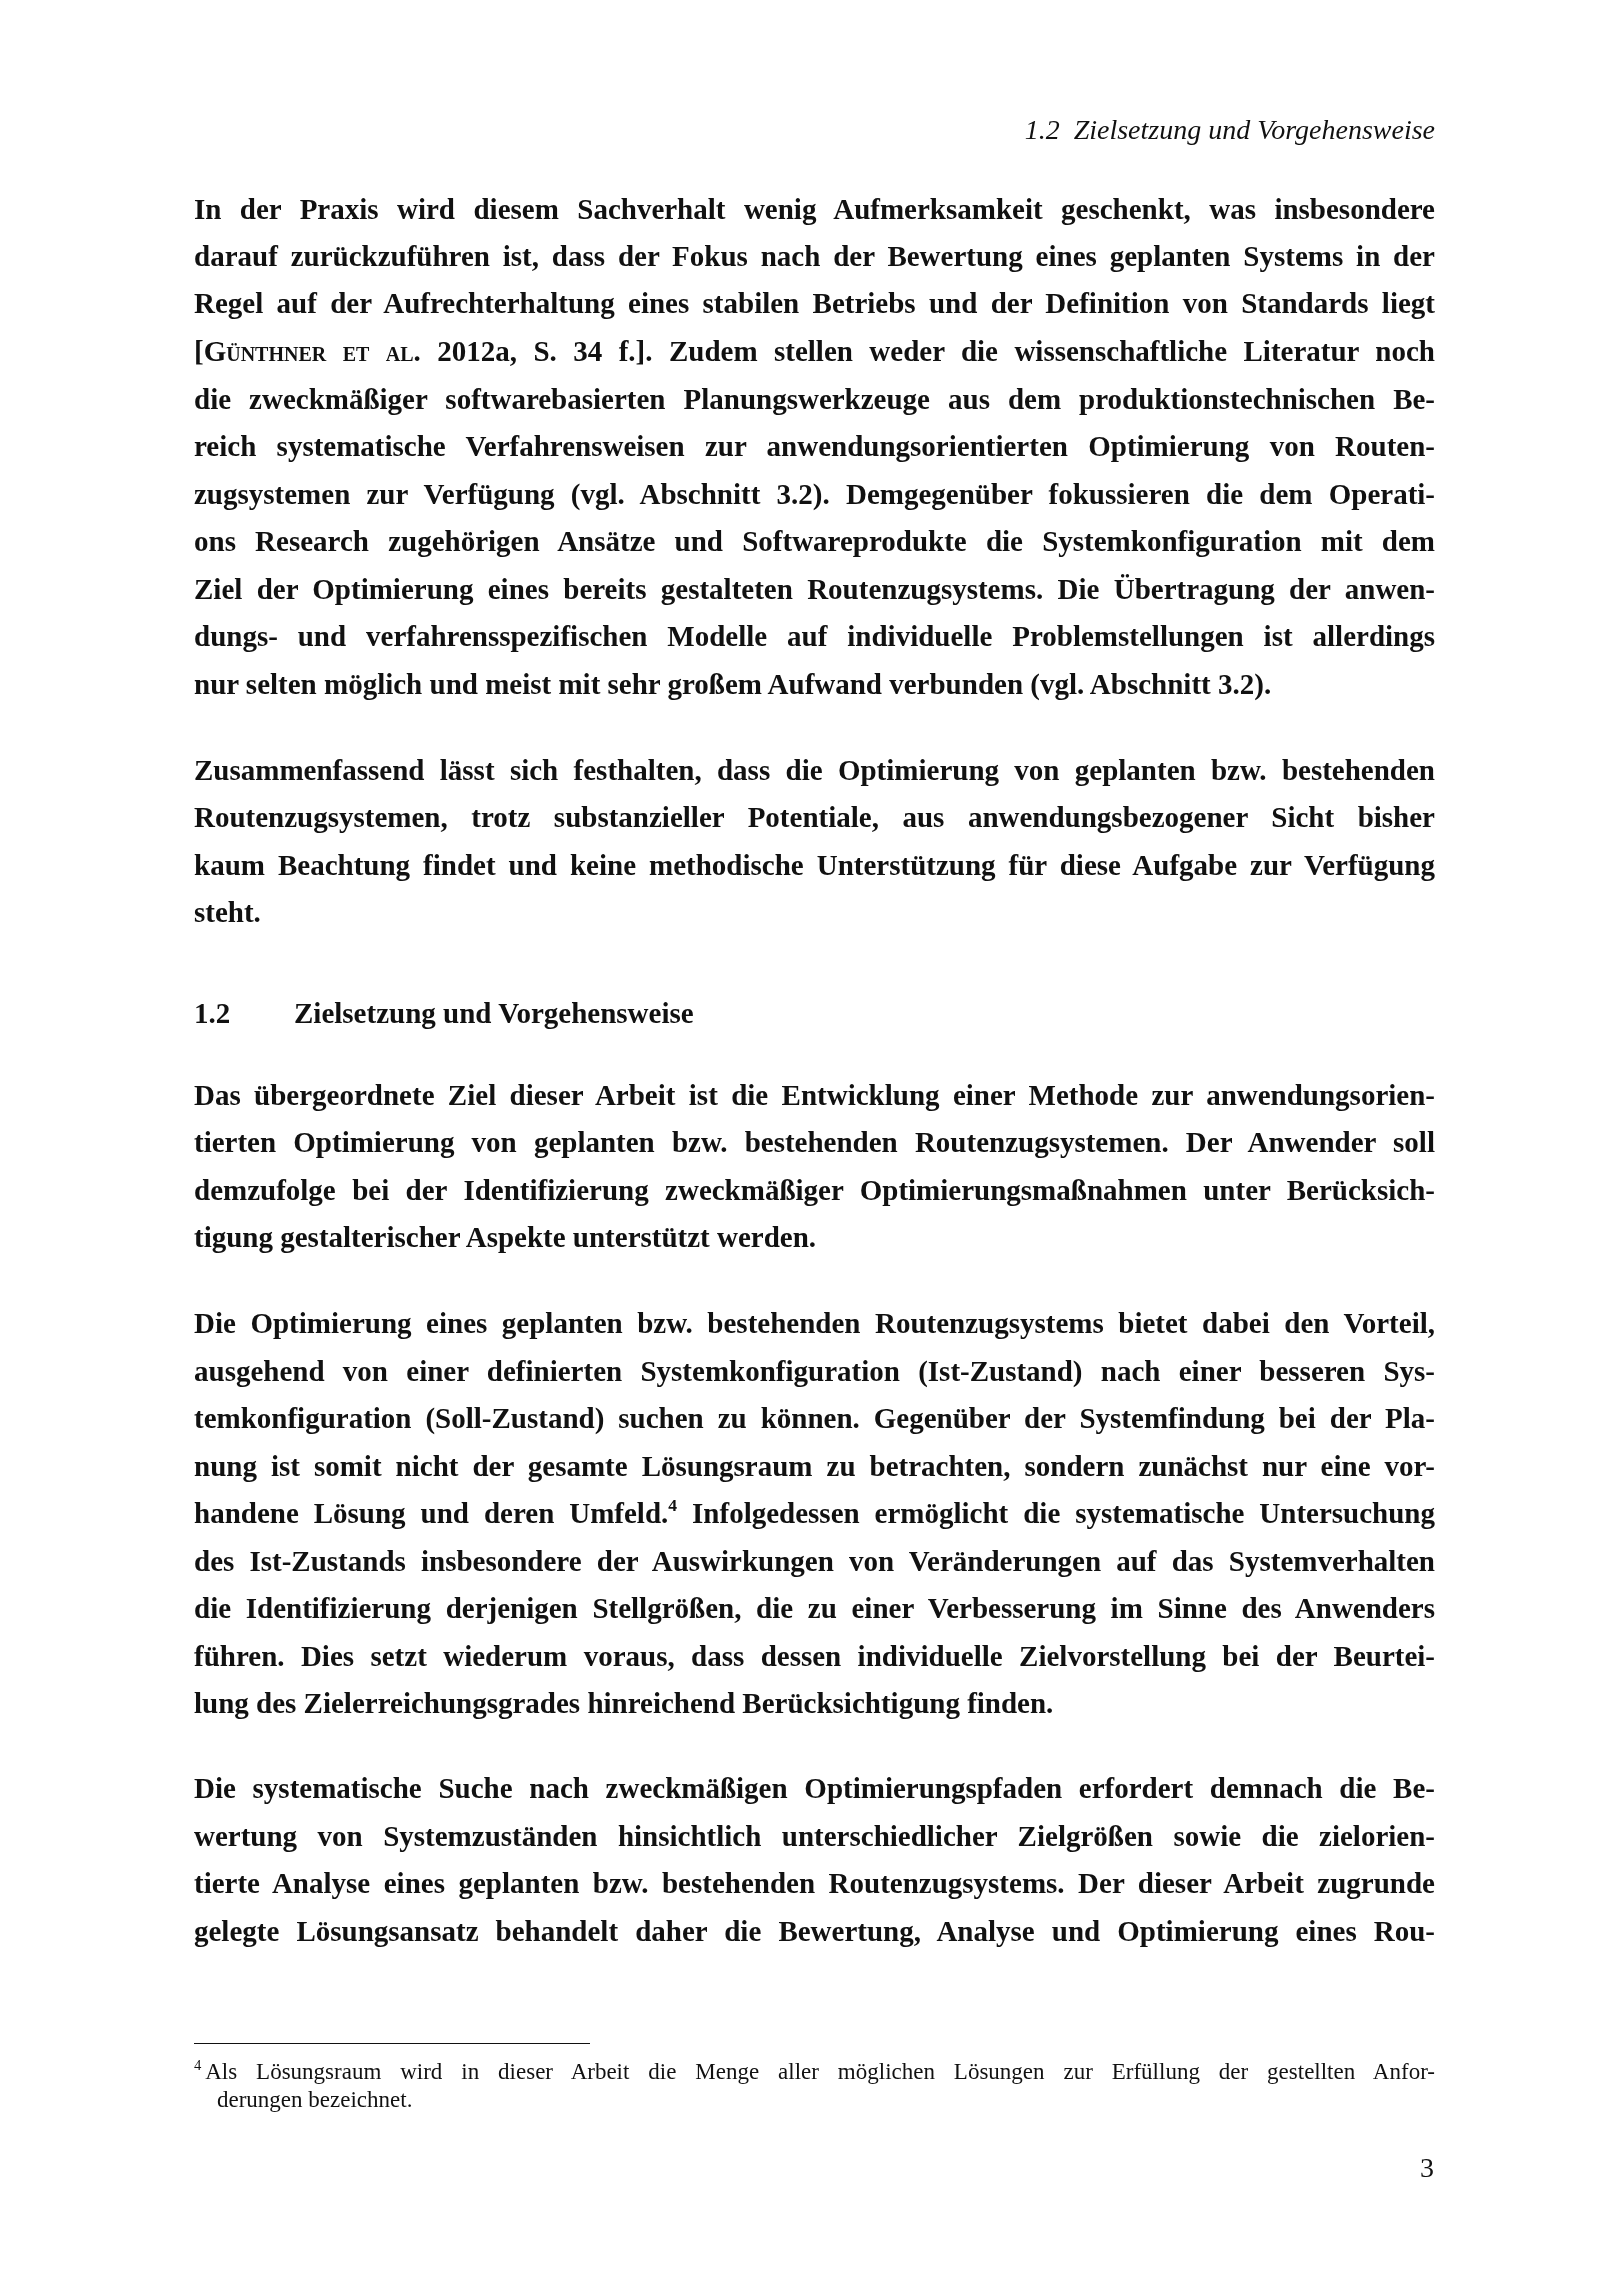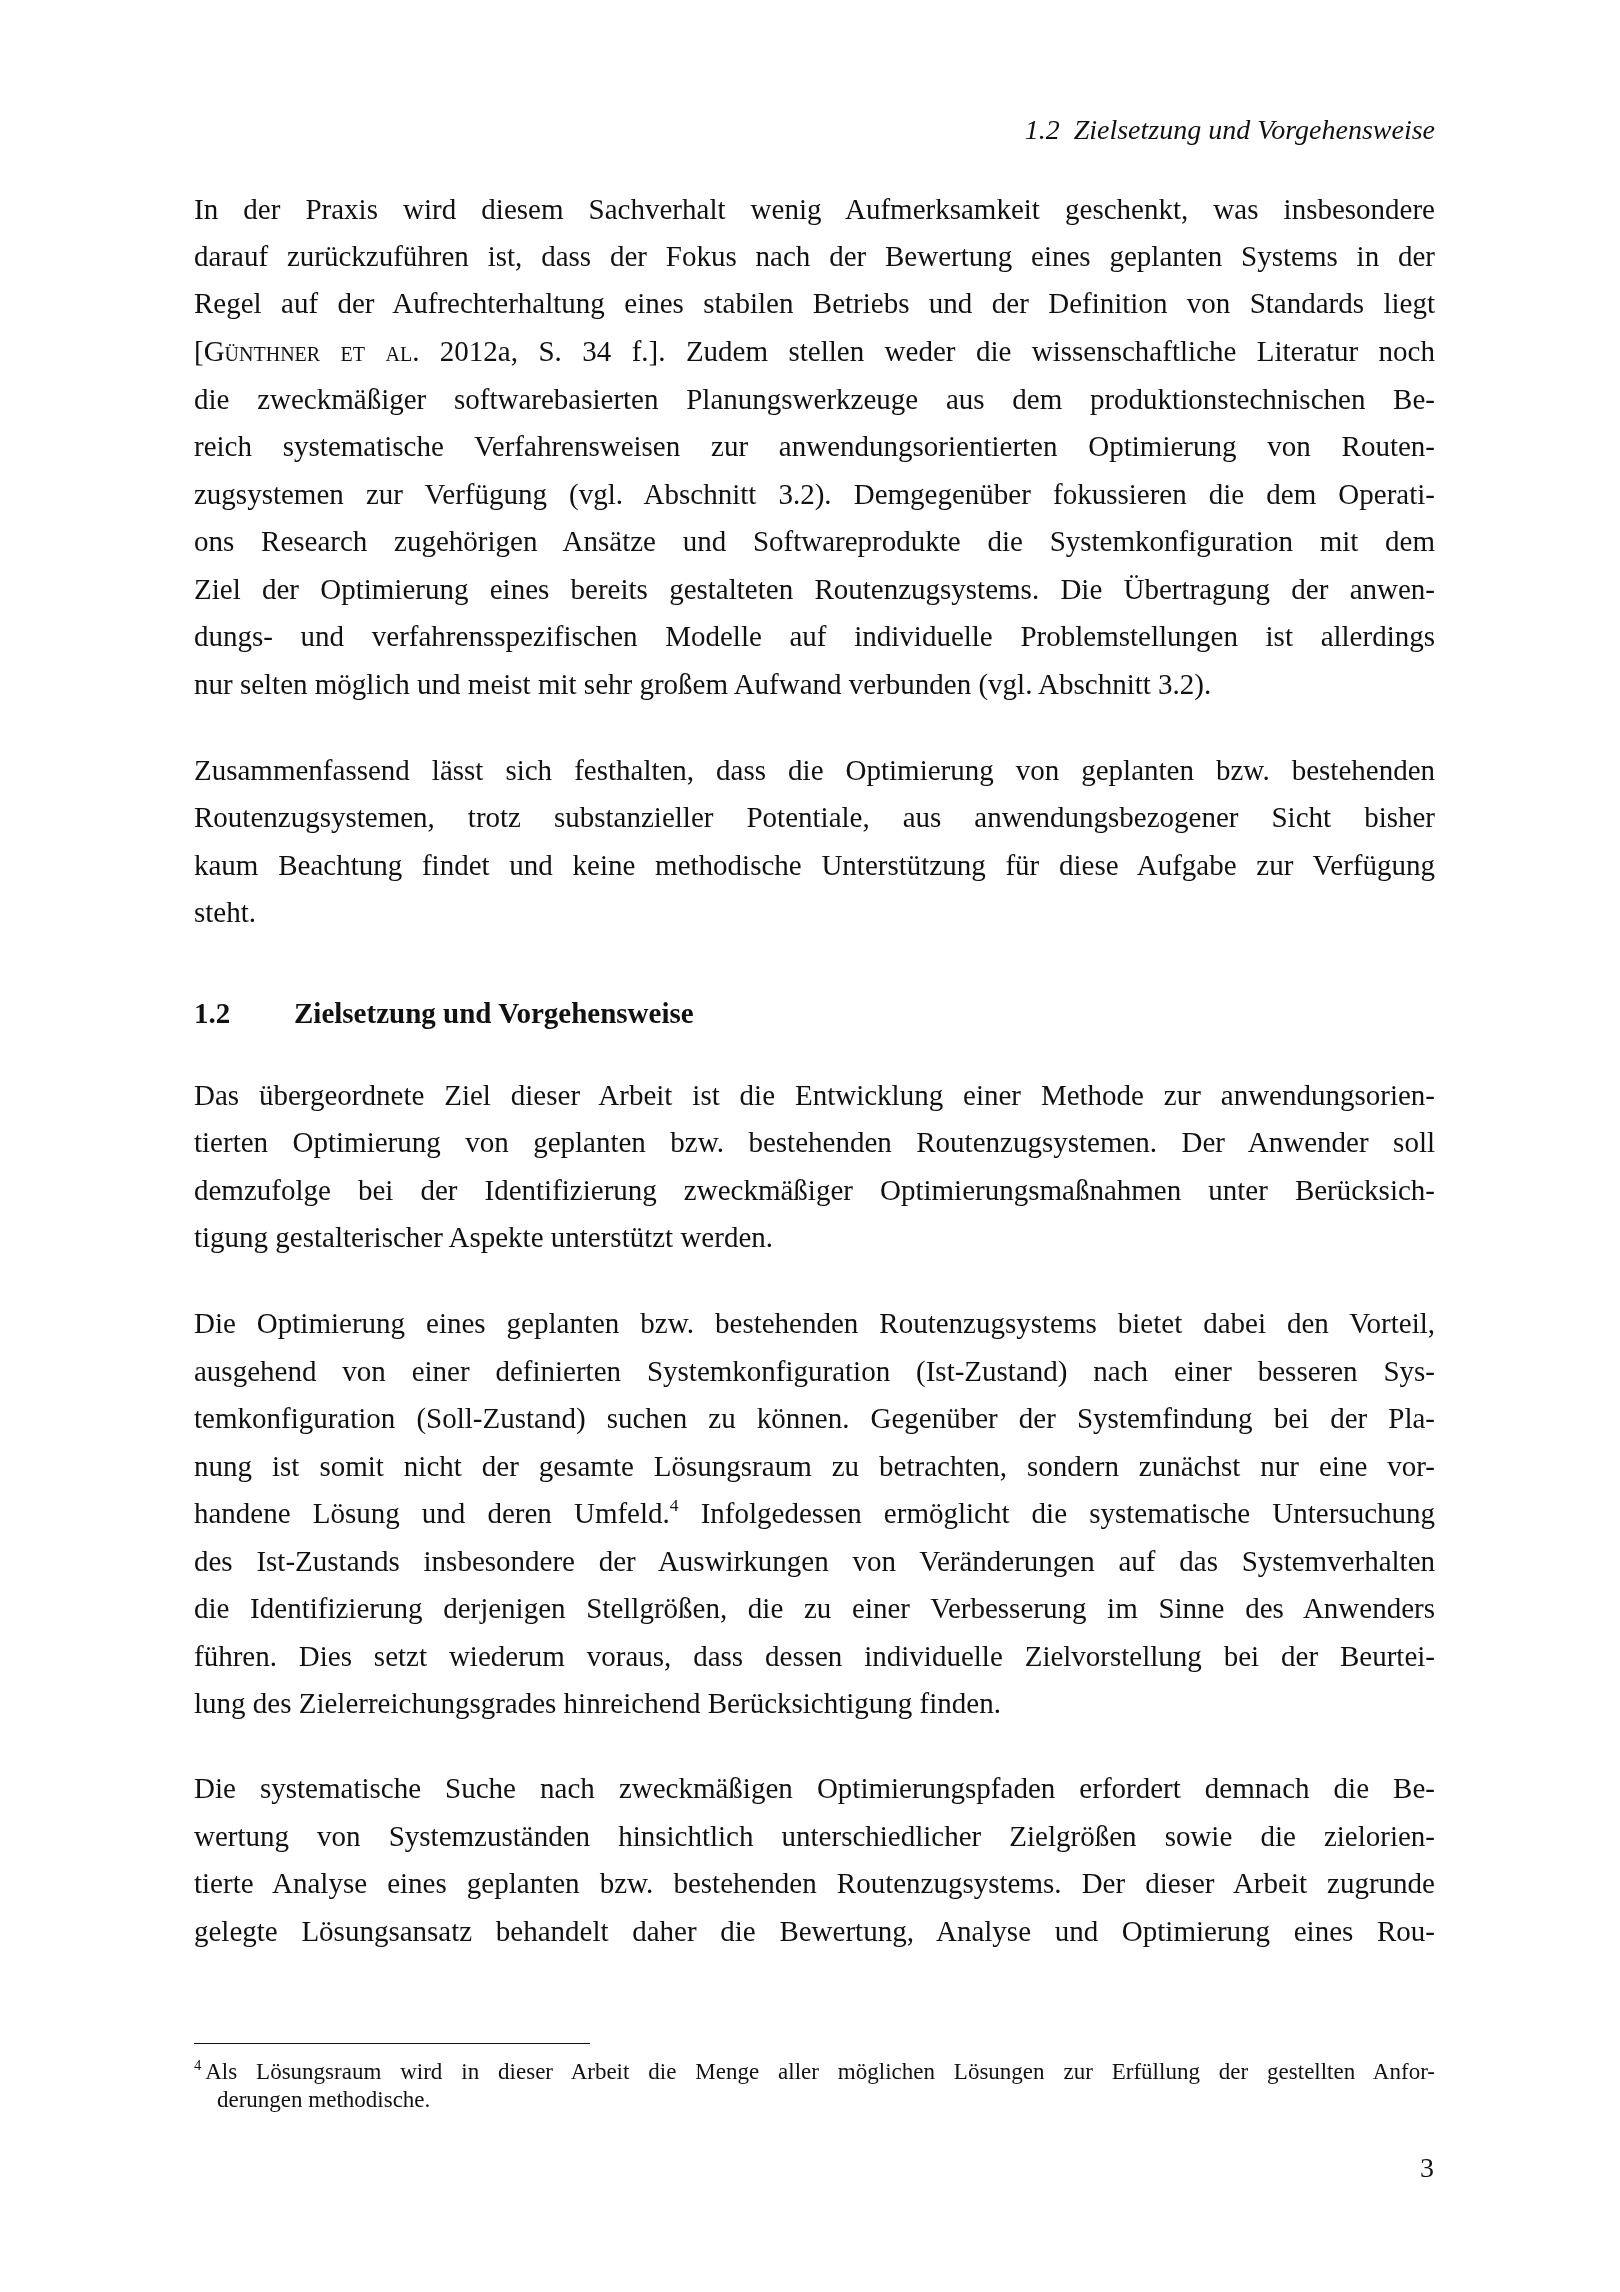--- a/index.html
+++ b/index.html
@@ -23,20 +23,21 @@
       font-style: italic;
       white-space: pre;
     }
     .line {
       position: absolute;
       left: 194px;
       width: 1241px;
       font-size: 29px;
       line-height: 35px;
       white-space: nowrap;
+      font-weight: bold;
     }
     .line.just {
       text-align: justify;
       text-align-last: justify;
     }
     .heading {
       position: absolute;
       left: 194px;
       top: 996px;
       font-size: 29px;
@@ -138,17 +139,17 @@
 <div>
   <div class="line just" style="top:1771px">Die systematische Suche nach zweckmäßigen Optimierungspfaden erfordert demnach die Be-</div>
   <div class="line just" style="top:1819px">wertung von Systemzuständen hinsichtlich unterschiedlicher Zielgrößen sowie die zielorien-</div>
   <div class="line just" style="top:1866px">tierte Analyse eines geplanten bzw. bestehenden Routenzugsystems. Der dieser Arbeit zugrunde</div>
   <div class="line just" style="top:1914px">gelegte Lösungsansatz behandelt daher die Bewertung, Analyse und Optimierung eines Rou-</div>
 </div>
 
 <div class="footnote-rule"></div>
 <div>
   <div class="fn-line just" style="top:2058px; left:194px; width:1241px;"><span class="fn-mark">4</span><span>Als Lösungsraum wird in dieser Arbeit die Menge aller möglichen Lösungen zur Erfüllung der gestellten Anfor-</span></div>
-  <div class="fn-line" style="top:2086px; left:217px;">derungen methodische.</div>
+  <div class="fn-line" style="top:2086px; left:217px;">derungen bezeichnet.</div>
 </div>
 
 <div class="page-number">3</div>
 
 
 </body></html>

